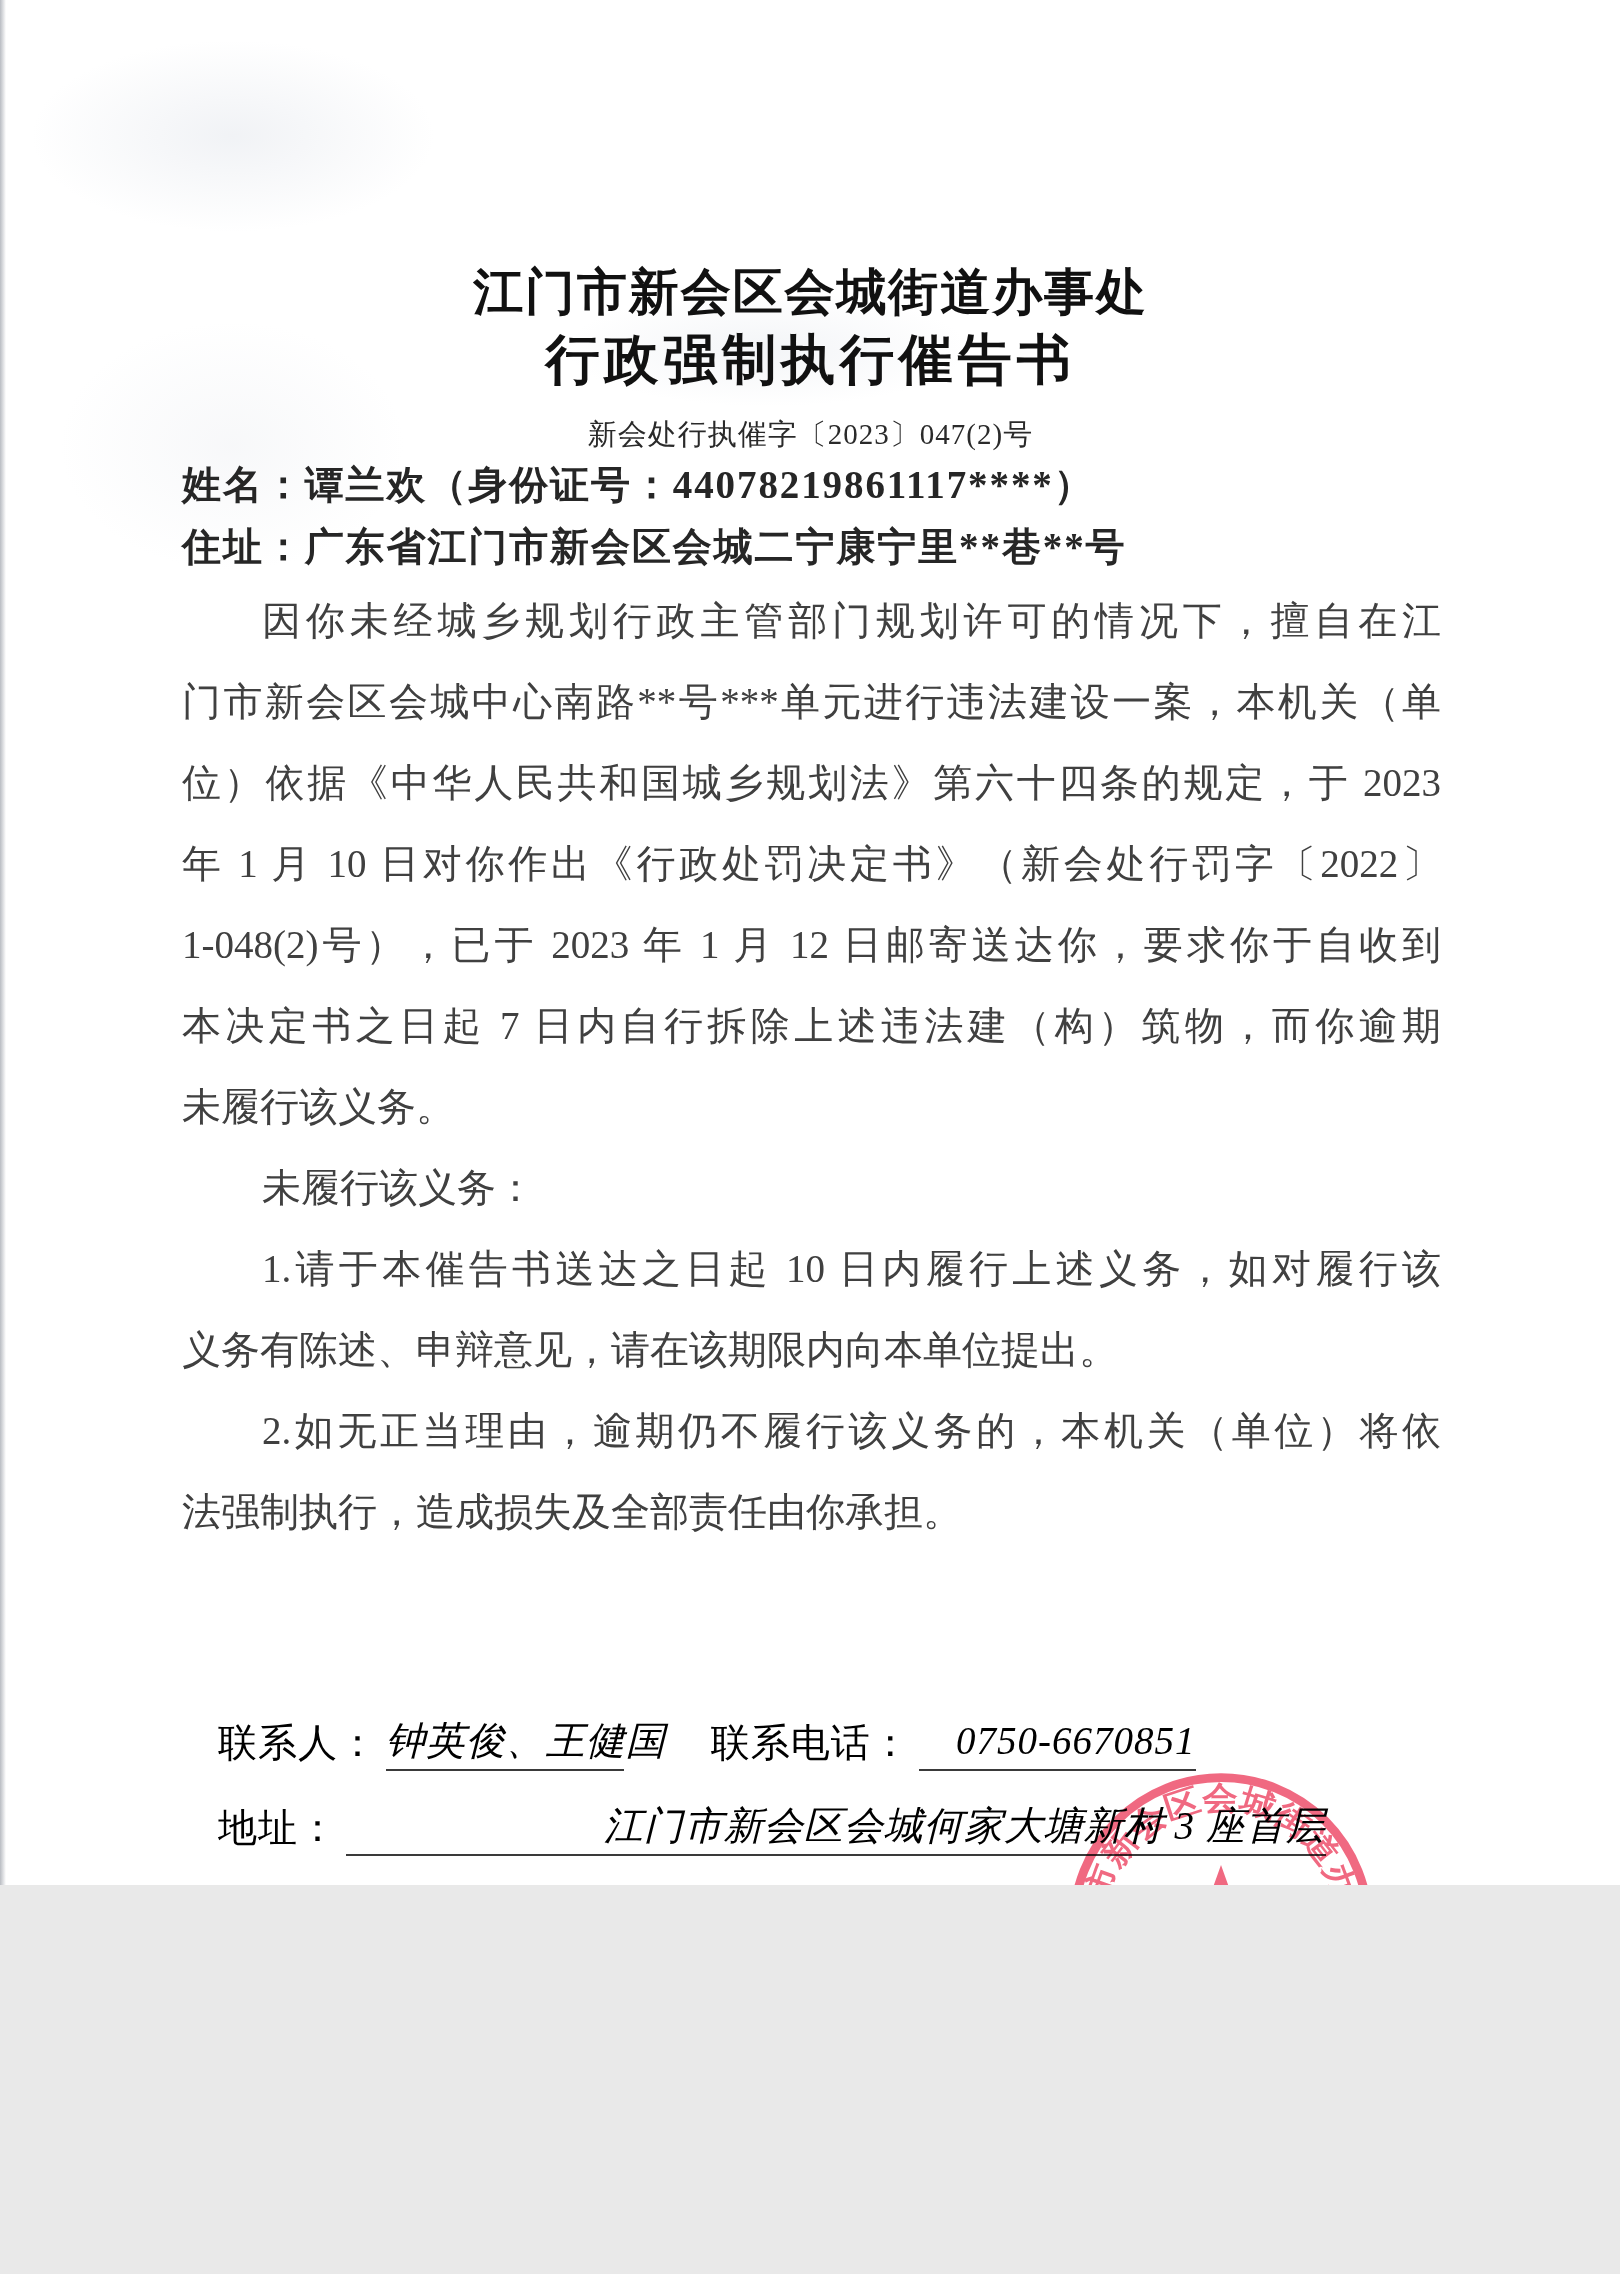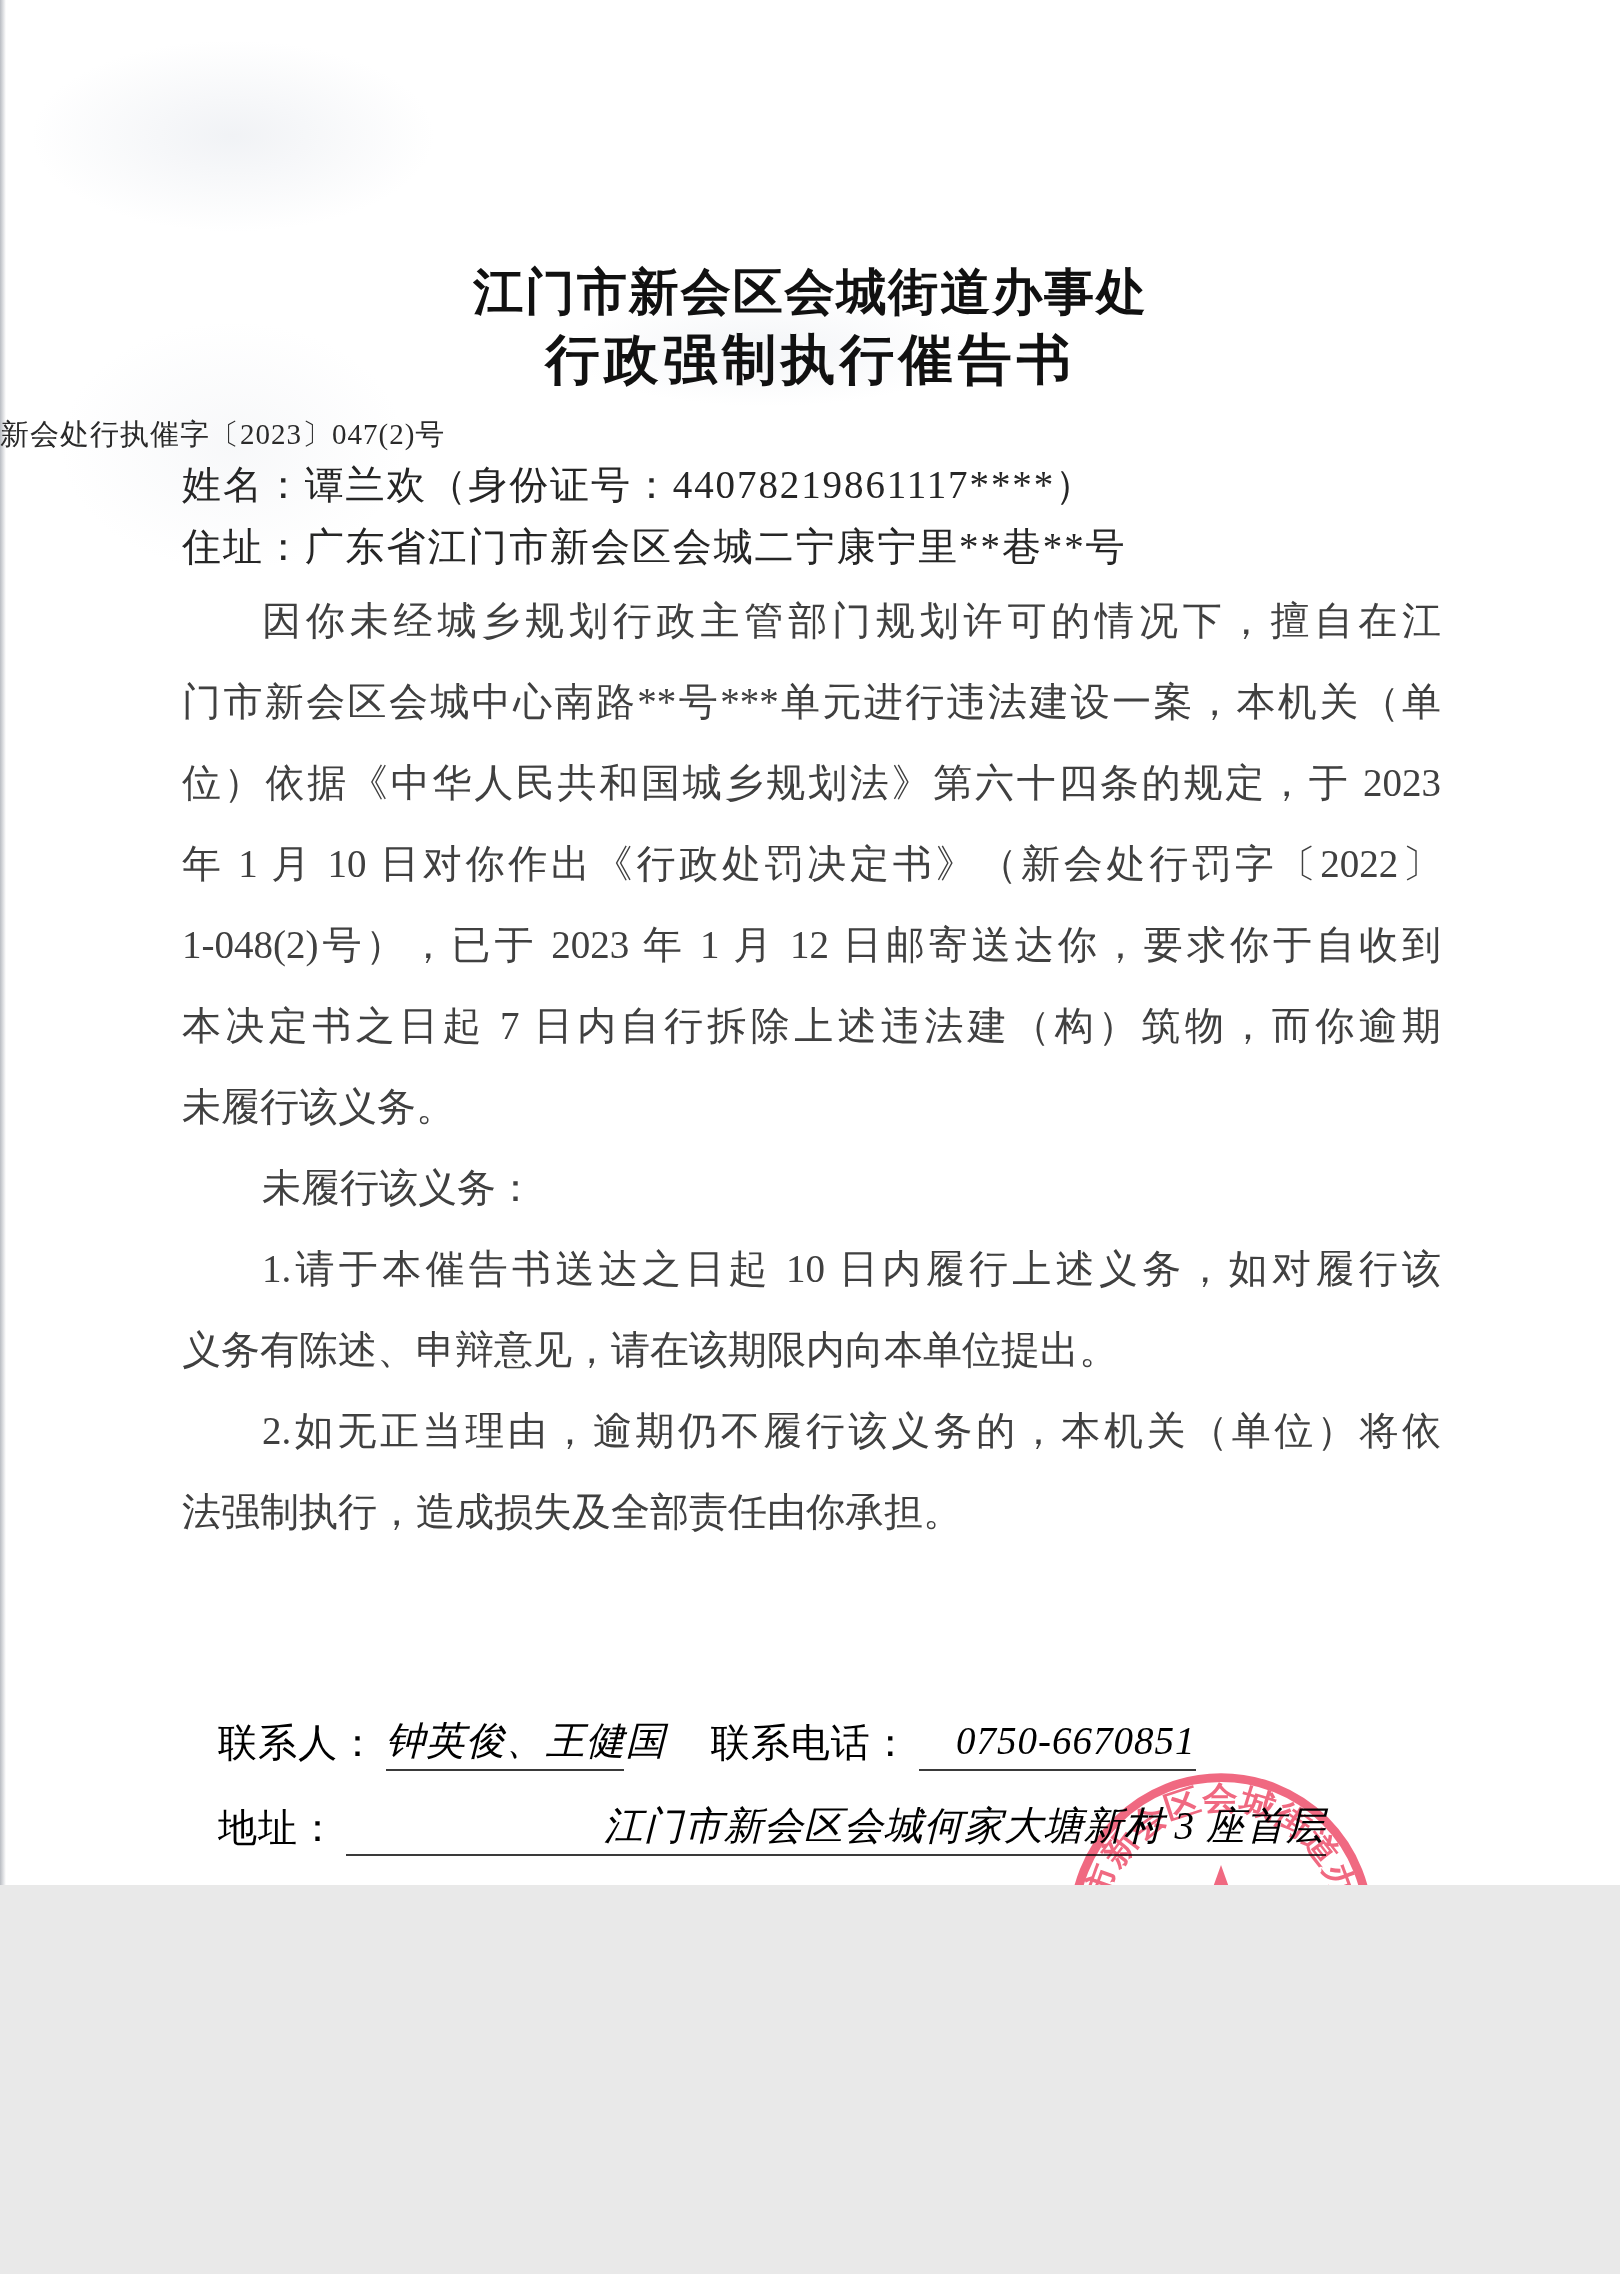--- a/index.html
+++ b/index.html
@@ -27,26 +27,26 @@
   .title-block{
     position:absolute;top:260px;left:0;right:0;
     text-align:center;
     font-family:"Liberation Sans","DejaVu Sans",sans-serif;
     font-weight:bold;color:#111;
   }
   .title-line1{font-size:50px;line-height:64px;letter-spacing:1.9px;}
   .title-line2{font-size:54px;line-height:70px;letter-spacing:4.9px;}
   .doc-number{
     position:absolute;top:415px;left:0;right:0;
-    font-size:29px;letter-spacing:1px;color:#2a2a2a;
+    text-align:center;font-size:29px;letter-spacing:1px;color:#2a2a2a;
   }
 
   .info-block{
     position:absolute;top:454px;left:182px;right:180px;
-    font-size:39px;letter-spacing:1.9px;color:#262626;
+    font-size:39px;letter-spacing:1.9px;color:#262626;font-weight:bold;
   }
   .info-line{height:62px;line-height:62px;white-space:nowrap;}
 
   .body-block{
     position:absolute;top:580px;left:182px;width:1259px;
     font-size:39px;color:#404040;
   }
   .body-line{height:81px;line-height:81px;white-space:nowrap;}
   .body-line.fill{
     white-space:normal;

